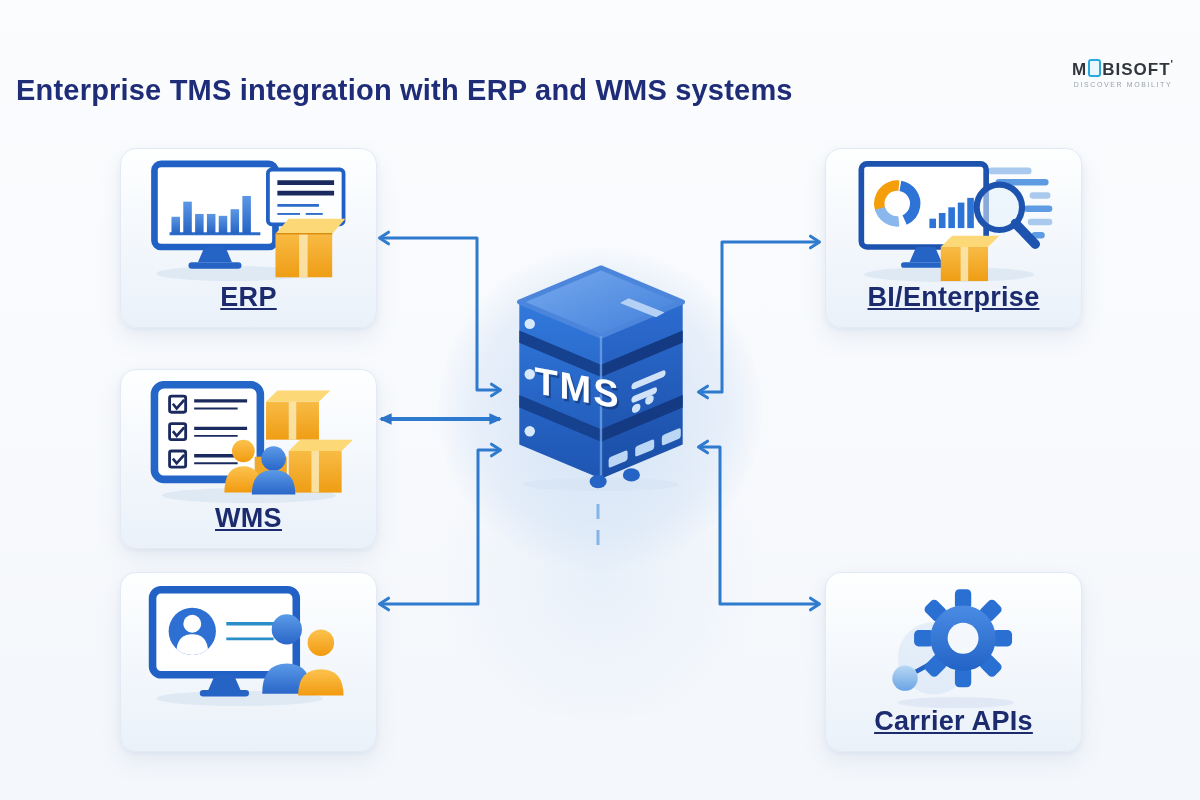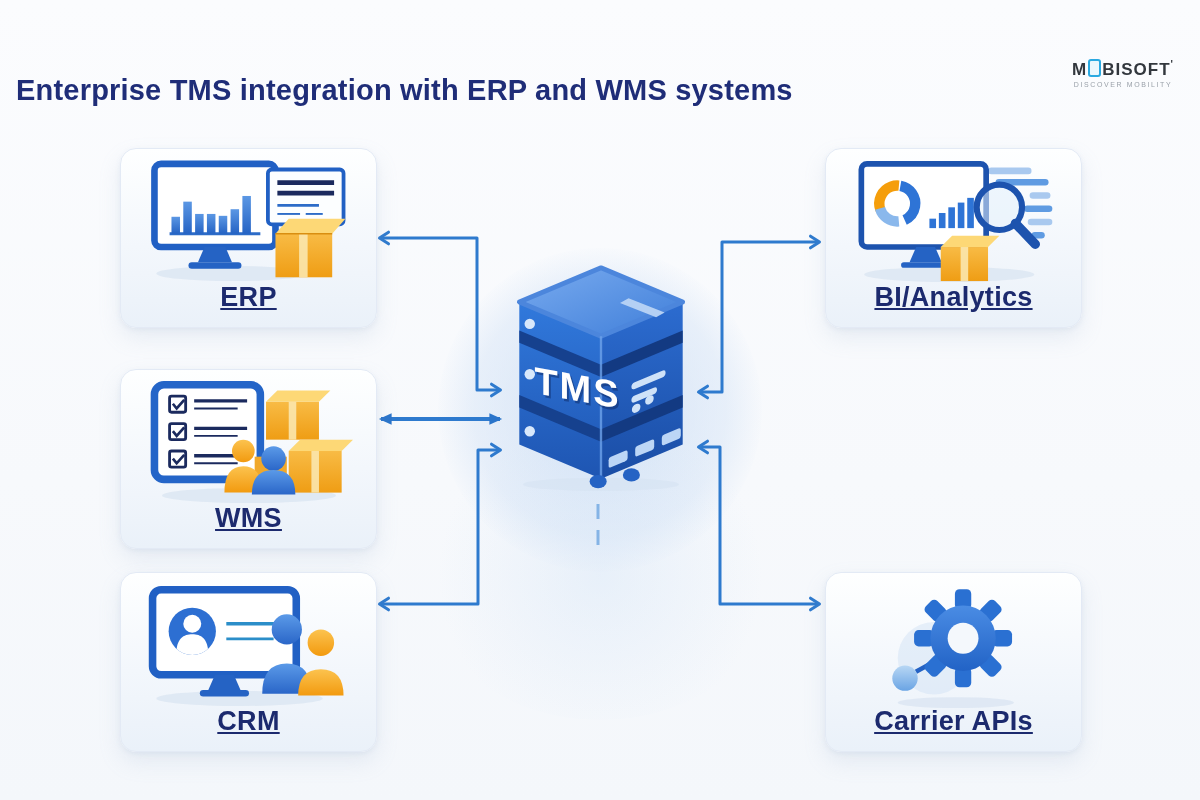--- a/index.html
+++ b/index.html
@@ -199,21 +199,20 @@
         <line x1="86" y1="42" x2="146" y2="42" stroke="#2b8ec9" stroke-width="3.5"></line>
         <line x1="86" y1="58" x2="136" y2="58" stroke="#2b8ec9" stroke-width="3"></line>
         <path d="M74,96 L94,96 L101,112 L67,112 Z" fill="#2563c4"></path>
         <rect x="58" y="112" width="52" height="7" rx="3.5" fill="#2563c4"></rect>
         <circle cx="150" cy="48" r="16" fill="url(#g-pblue)"></circle>
         <path d="M124,116 Q124,84 150,84 Q176,84 176,116 Z" fill="url(#g-pblue)"></path>
         <circle cx="186" cy="62" r="14" fill="url(#g-porange)"></circle>
         <path d="M162,118 Q162,90 186,90 Q210,90 210,118 Z" fill="url(#g-porange)"></path>
       </svg>
     </div>
-    <div class="card-label">CRM</div>
   </div>
 
   <div class="card" id="card-bi">
     <div class="card-icon">
       <svg width="208" height="123" viewBox="0 0 220 130">
         <ellipse cx="105" cy="121" rx="90" ry="8" fill="#dce6f2" opacity=".85"></ellipse>
         <g>
           <rect x="146" y="8" width="46" height="7" rx="3.5" fill="#a9c9ef"></rect>
           <rect x="154" y="20" width="56" height="7" rx="3.5" fill="#5f9be2"></rect>
           <rect x="190" y="34" width="22" height="7" rx="3.5" fill="#a9c9ef"></rect>
@@ -236,21 +235,21 @@
         </g>
         <path d="M70,92 L90,92 L97,108 L63,108 Z" fill="#2563c4"></path>
         <rect x="54" y="108" width="52" height="6" rx="3" fill="#2563c4"></rect>
         <polygon points="96,92 108,80 158,80 146,92" fill="#fdd876"></polygon>
         <rect x="96" y="92" width="50" height="36" fill="url(#g-gold)"></rect>
         <rect x="117" y="92" width="8" height="36" fill="#fbe7ae" opacity=".9"></rect>
         <circle cx="158" cy="50" r="24" fill="rgba(227,240,252,.55)" stroke="#1d53ae" stroke-width="6.5"></circle>
         <line x1="175" y1="67" x2="196" y2="89" stroke="#1d53ae" stroke-width="10" stroke-linecap="round"></line>
       </svg>
     </div>
-    <div class="card-label">BI/Analytics</div>
+    <div class="card-label">BI/Enterprise</div>
   </div>
 
   <div class="card" id="card-carrier">
     <div class="card-icon">
       <svg width="200" height="127" viewBox="0 0 220 140">
         <ellipse cx="112" cy="133" rx="64" ry="6" fill="#dde7f3" opacity=".9"></ellipse>
         <circle cx="88" cy="84" r="40" fill="#cfe0f4" opacity=".45"></circle>
         <line x1="68" y1="99" x2="95" y2="84" stroke="#2462c4" stroke-width="5"></line>
         <rect x="90" y="76" width="12" height="12" rx="2" fill="#2462c4" transform="rotate(15 96 82)"></rect>
         <g transform="translate(120,62)">

